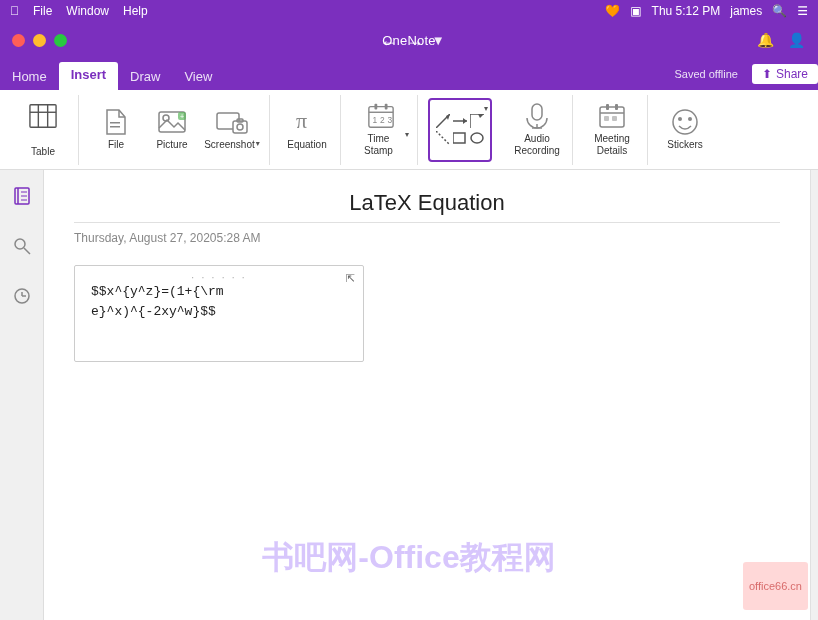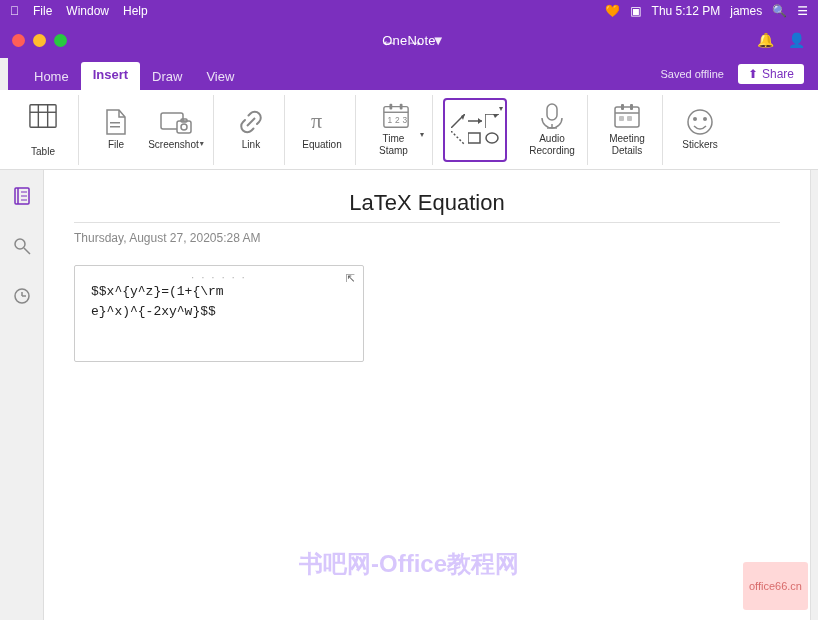--- a/index.html
+++ b/index.html
@@ -76,22 +76,21 @@
     .sys-left { display: flex; gap: 14px; }
     .sys-right { display: flex; gap: 10px; align-items: center; }
     .sys-item { cursor: pointer; font-size: 12px; }
 
     
     #ribbon-tabs {
       background: #7B2FBE;
       height: 32px;
       display: flex;
       align-items: flex-end;
-      padding: 0 14px;
-      margin-left: 8px;
+      padding: 0 0;
     }
     .ribbon-tab {
       color: rgba(255,255,255,0.85);
       font-size: 13px;
       padding: 5px 12px 6px;
       cursor: pointer;
       border-radius: 3px 3px 0 0;
       position: relative;
     }
     .ribbon-tab.active {
@@ -284,21 +283,21 @@
       border-left: 1px solid #e0e0e0;
     }
 
     
     .watermark {
       position: fixed;
       bottom: 40px;
       left: 0;
       right: 0;
       text-align: center;
-      font-size: 24px;
+      font-size: 32px;
       color: rgba(139, 92, 246, 0.35);
       pointer-events: none;
       z-index: 100;
       font-weight: bold;
     }
     .watermark2 {
       position: fixed;
       bottom: 10px;
       right: 10px;
       font-size: 11px;
@@ -388,48 +387,48 @@
       <div class="ribbon-icon-img">
         <svg width="22" height="26" viewBox="0 0 22 26">
           <path d="M2,1 L14,1 L20,8 L20,25 L2,25 Z" fill="none" stroke="#888" stroke-width="1.5"></path>
           <path d="M14,1 L14,8 L20,8" fill="none" stroke="#888" stroke-width="1.5"></path>
           <rect x="5" y="13" width="10" height="1.5" fill="#888"></rect>
           <rect x="5" y="17" width="10" height="1.5" fill="#888"></rect>
         </svg>
       </div>
       <span class="ribbon-item-label">File</span>
     </div>
+    <div class="ribbon-item">
+      <div class="ribbon-icon-img">
+        <svg width="28" height="24" viewBox="0 0 28 24">
+          <rect x="1" y="2" width="26" height="20" rx="2" fill="none" stroke="#888" stroke-width="1.5"></rect>
+          <circle cx="8" cy="8" r="3" fill="none" stroke="#888" stroke-width="1.5"></circle>
+          <polyline points="1,18 9,10 16,17 20,13 27,20" fill="none" stroke="#888" stroke-width="1.5"></polyline>
+          <rect x="20" y="2" width="8" height="8" rx="2" fill="#5cb85c" opacity="0.7"></rect>
+          <text x="22" y="9" font-size="7" fill="white">+</text>
+        </svg>
+      </div>
+      <span class="ribbon-item-label">Picture</span>
+    </div>
     <div class="ribbon-item" style="width:62px;">
       <div class="ribbon-icon-img" style="width:36px;">
         <svg width="34" height="26" viewBox="0 0 34 26">
           <rect x="2" y="4" width="22" height="16" rx="2" fill="none" stroke="#888" stroke-width="1.5"></rect>
           <rect x="18" y="12" width="14" height="12" rx="2" fill="white" stroke="#888" stroke-width="1.5"></rect>
           <circle cx="25" cy="18" r="3" fill="none" stroke="#888" stroke-width="1.5"></circle>
           <rect x="22" y="10" width="6" height="3" rx="1" fill="none" stroke="#888" stroke-width="1.5"></rect>
         </svg>
       </div>
       <div style="display:flex;align-items:center;">
         <span class="ribbon-item-label">Screenshot</span>
         <span style="font-size:8px;color:#555;margin-left:1px;">▾</span>
       </div>
     </div>
   </div>
 
-  <div class="ribbon-group">
-    <div class="ribbon-item">
-      <div class="ribbon-icon-img">
-        <svg width="28" height="28" viewBox="0 0 28 28">
-          <path d="M10,18 L18,10" stroke="#888" stroke-width="2" fill="none"></path>
-          <path d="M8,12 L6,14 a6,6 0 0,0 8.5,8.5 L16.5,20.5" stroke="#888" stroke-width="2" fill="none" stroke-linecap="round"></path>
-          <path d="M20,16 L22,14 a6,6 0 0,0 -8.5,-8.5 L11.5,7.5" stroke="#888" stroke-width="2" fill="none" stroke-linecap="round"></path>
-        </svg>
-      </div>
-      <span class="ribbon-item-label">Link</span>
-    </div>
-  </div>
 
   <div class="ribbon-group">
     <div class="ribbon-item">
       <div class="ribbon-icon-img">
         <svg width="28" height="28" viewBox="0 0 28 28">
           <text x="3" y="20" font-size="22" font-family="serif" fill="#888">π</text>
         </svg>
       </div>
       <span class="ribbon-item-label">Equation</span>
     </div>

